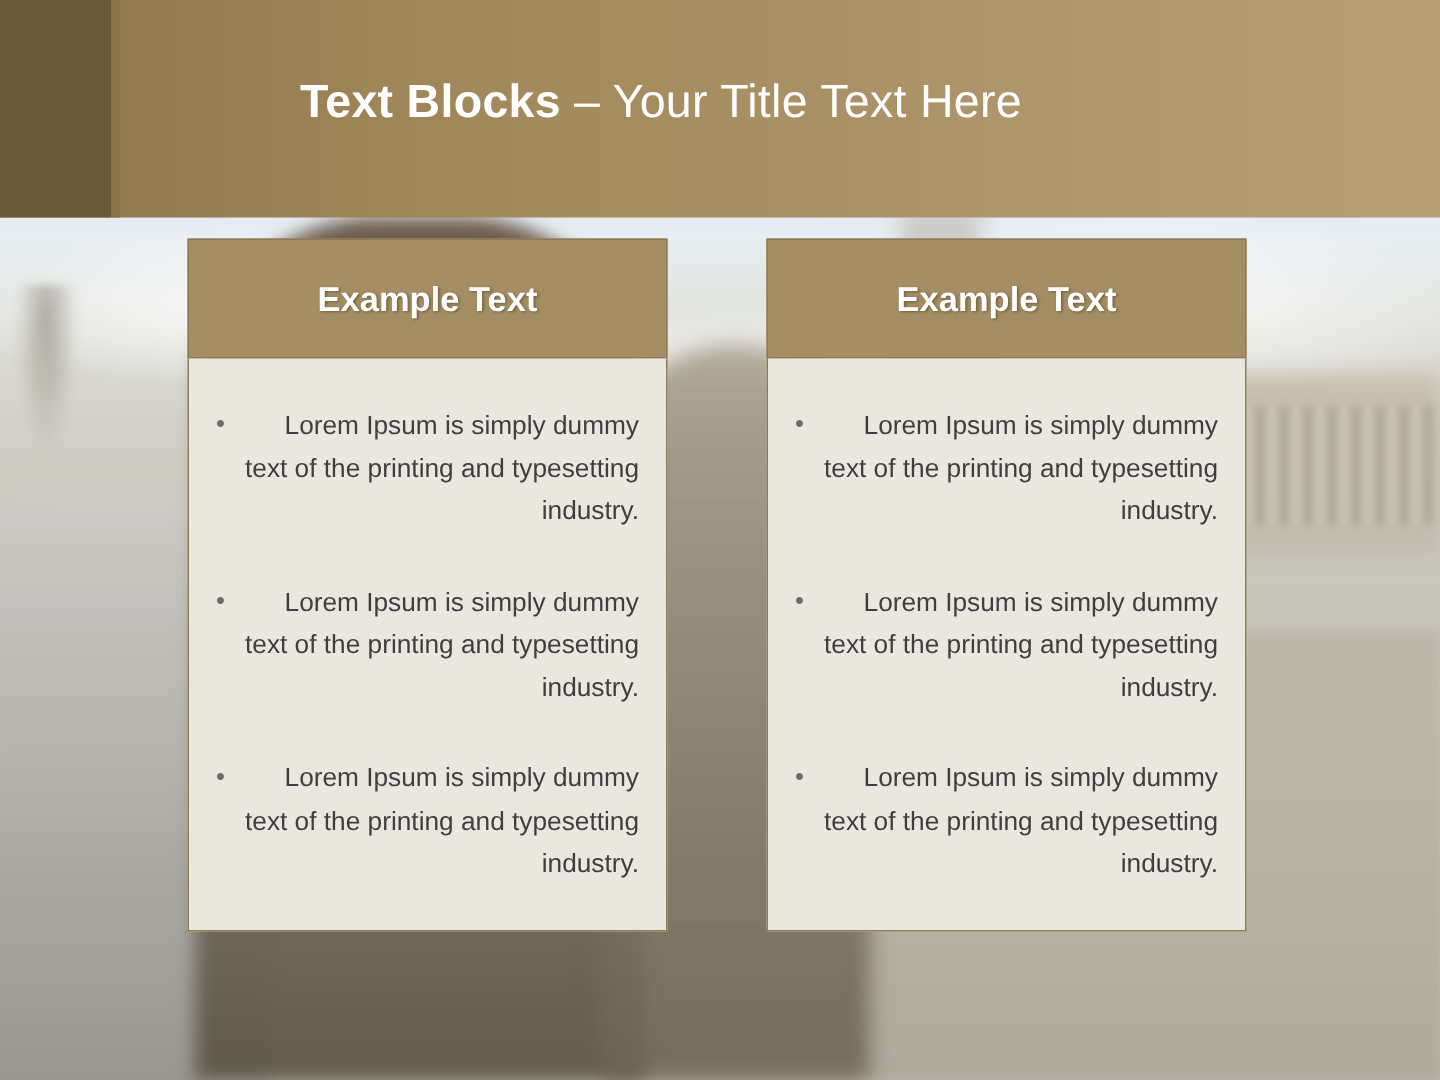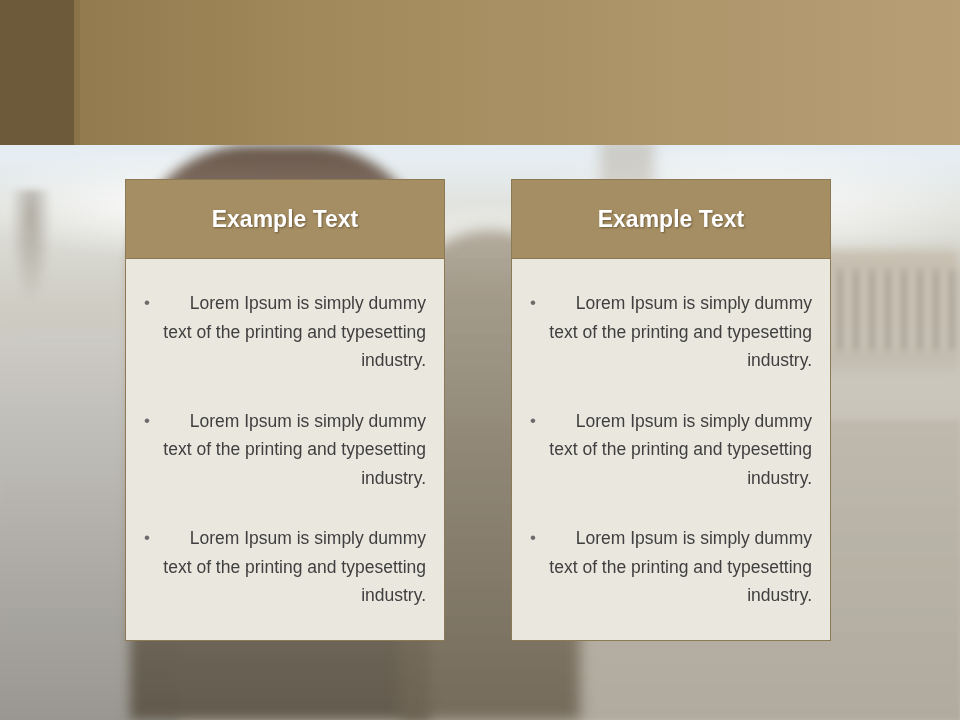--- a/index.html
+++ b/index.html
@@ -172,21 +172,21 @@
   .slide-title .strong {
     font-weight: bold;
   }
   .slide-title .light {
     font-weight: normal;
   }
 
   
   .block {
     position: absolute;
-    top: 179px;
+    top: 159px;
     width: 320px;
     height: 366px;
     box-sizing: border-box;
   }
   .block-1 { left: 125px; }
   .block-2 { left: 511px; }
 
   .block-head {
     height: 80px;
     box-sizing: border-box;
@@ -248,20 +248,23 @@
     <div class="photo-ground"></div>
     <div class="photo-person-left"></div>
     <div class="photo-person-mid"></div>
     <div class="photo-person-mid2"></div>
   </div>
 
   <div class="header-band">
     <div class="header-accent"></div>
     <div class="header-accent2"></div>
     <div class="header-accent-notch"></div>
+    <div class="slide-title">
+      <span class="strong">Text Blocks</span><span class="light"> – </span><span class="light">Your Title Text Here</span>
+    </div>
   </div>
 
   <div class="block block-1">
     <div class="block-head">
       <span class="block-head-title">Example Text</span>
     </div>
     <div class="block-body">
       <div class="bullet-row">
         <span class="bullet-dot">•</span>
         <span class="bullet-text">Lorem Ipsum is simply dummy text of the printing and typesetting industry.</span>

